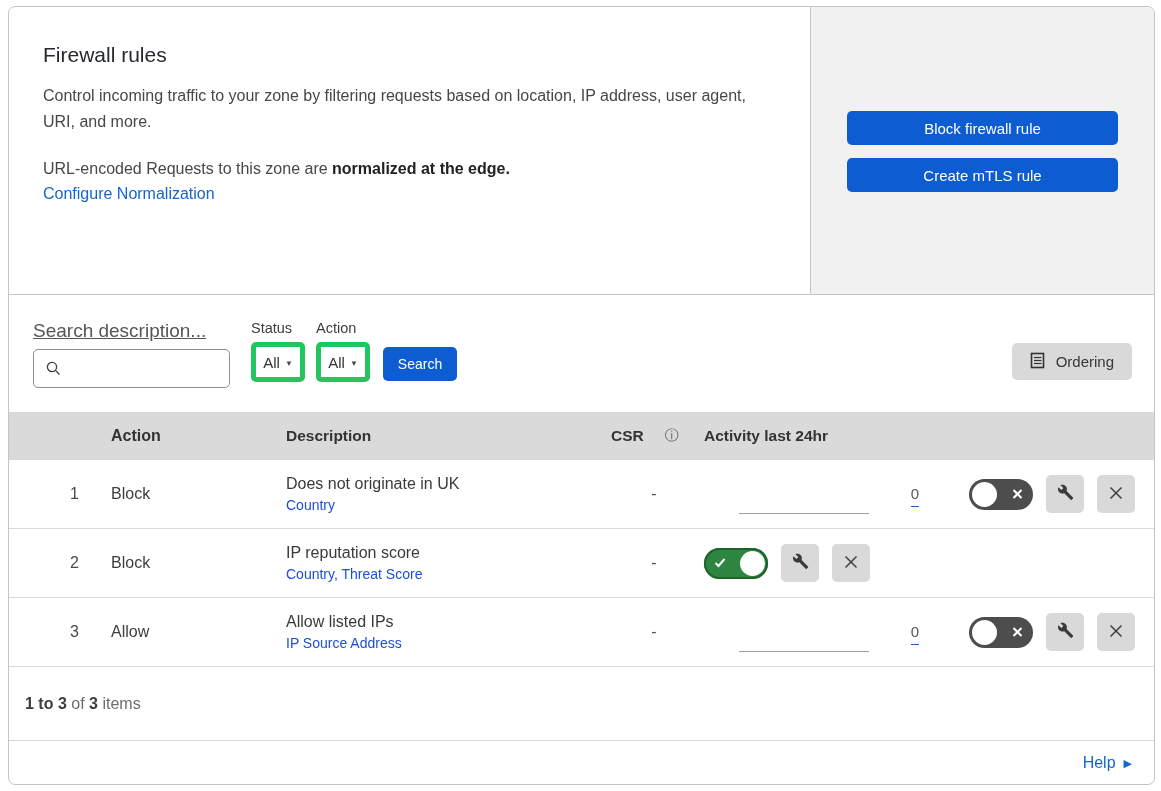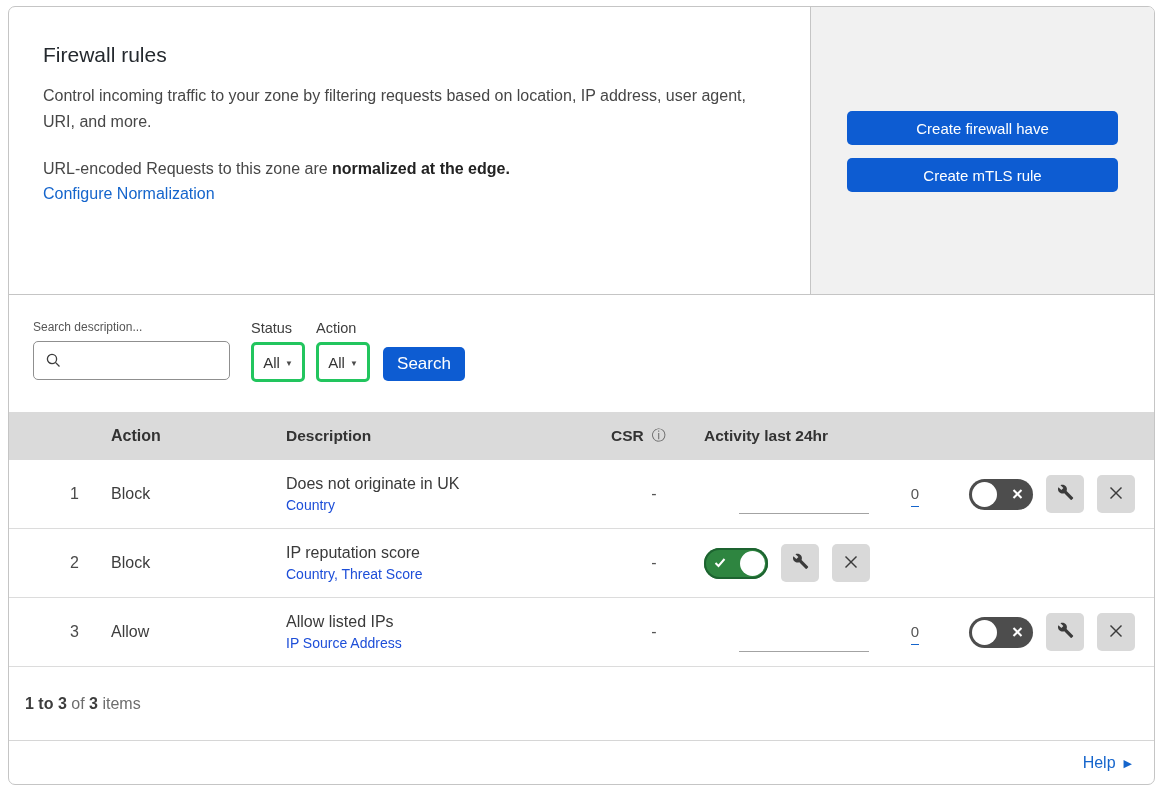--- a/index.html
+++ b/index.html
@@ -21,51 +21,51 @@
   .hdr-norm b { color: #222; }
   .hdr-link { font-size: 16px; color: var(--link-blue, #1565cc); cursor: pointer; }
   .hdr-right { width: 344px; background: #f1f1f1; border-left: 1px solid #c5c5c5;
     display: flex; flex-direction: column; align-items: center; padding-top: 104px; gap: 13px; }
   .btn-primary { width: 271px; height: 34px; background: var(--button-blue, #0d5cd2); color: #fff;
     border: none; border-radius: 5px; font-size: 15px; font-family: inherit; cursor: pointer; }
 
   
   .filters { position: relative; height: 117px; padding: 25px 24px 0 24px; display: flex; align-items: flex-start; }
   .fgroup { display: flex; flex-direction: column; }
-  .flabel-sm { font-size: 12px; color: #565656; margin-bottom: 7px; }
+  .flabel-sm { font-size: 19px; color: #565656; margin-bottom: 7px; text-decoration: underline; }
   .flabel { font-size: 14.5px; color: #3d3d3d; margin-bottom: 6px; }
   .search-box { position: relative; width: 197px; }
   .search-input { width: 197px; height: 39px; border: 1px solid #8f8f8f; border-radius: 5px;
     padding: 0 10px 0 36px; font-size: 15px; font-family: inherit; color: #333; background: #fff; }
   .search-glyph { position: absolute; left: 12px; top: 11px; pointer-events: none; }
-  .dropdown { width: 54px; height: 40px; border: 3px solid #22c55e; border-radius: 5px; background: #fff;
+  .dropdown { width: 54px; height: 40px; border: 5px solid #22c55e; border-radius: 5px; background: #fff;
     display: flex; align-items: center; justify-content: center; gap: 5px; font-size: 15px; color: #333; cursor: pointer; }
   .caret { font-size: 8px; color: #4c4c4c; transform: translateY(1px); }
   .g-status { margin-left: 21px; }
   .g-action { margin-left: 11px; }
-  .btn-search { margin-left: 13px; margin-top: 27px; width: 82px; height: 34px;
+  .btn-search { margin-left: 13px; margin-top: 27px; width: 74px; height: 34px;
     background: var(--button-blue, #0d5cd2); color: #fff; border: none; border-radius: 5px;
-    font-size: 17px; font-family: inherit; cursor: pointer; }
+    font-size: 14px; font-family: inherit; cursor: pointer; }
   .btn-ordering { position: absolute; right: 22px; top: 48px; height: 37px; padding: 0 18px;
     background: #d9d9d9; border: none; border-radius: 5px; display: flex; align-items: center; gap: 10px;
     font-size: 15px; color: #373737; font-family: inherit; cursor: pointer; }
 
   
   .thead { height: 48px; background: #dadada; display: flex; align-items: center;
     font-size: 15.5px; font-weight: 700; color: #333; }
   .trow { height: 69px; display: flex; align-items: center; border-bottom: 1px solid #dcdcdc; background: #fff; }
   .col-num { flex: 0 0 88px; text-align: right; padding-right: 18px; font-size: 16px; color: #4a4a4a; }
   .col-action { flex: 0 0 177px; padding-left: 14px; font-size: 16px; }
   .col-desc { flex: 0 0 330px; padding-left: 12px; }
   .col-csr { flex: 0 0 100px; padding-left: 7px; }
   .trow .col-csr { text-align: center; padding-left: 0; color: #555; font-size: 16px; }
   .col-activity { flex: 1; display: flex; align-items: center; padding-right: 50px; }
   .col-controls { flex: 0 0 185px; display: flex; align-items: center; gap: 13px; padding-right: 19px; }
   .thead .col-action, .thead .col-desc, .thead .col-csr { color: #333; }
-  .thead .col-csr { display: flex; align-items: center; gap: 8px; }
+  .thead .col-csr { display: flex; align-items: center; gap: 21px; }
   .info-icon { font-size: 14px; color: #5c5c5c; font-weight: 400; }
   .desc-main { font-size: 16px; color: #3a3a3a; margin-bottom: 4px; }
   .desc-sub { font-size: 14px; color: #1d4ed8; }
   .spark-wrap { width: 130px; height: 40px; display: flex; align-items: flex-end; margin-left: 35px; }
   .flatline { width: 100%; height: 1px; background: #a3a3a3; }
   .count-link { margin-left: auto; font-size: 15px; color: #555; text-decoration: none;
     border-bottom: 1px solid var(--link-blue, #1565cc); padding-bottom: 4px; transform: translateY(2px); cursor: pointer; }
 
   
   .toggle { position: relative; width: 64px; height: 31px; border-radius: 17px; cursor: pointer; flex: 0 0 auto; }
@@ -96,21 +96,21 @@
 <div class="card">
 
   <div class="hdr">
     <div class="hdr-left">
       <div class="hdr-title">Firewall rules</div>
       <div class="hdr-desc">Control incoming traffic to your zone by filtering requests based on location, IP address, user agent, URI, and more.</div>
       <div class="hdr-norm"><span>URL-encoded Requests to this zone are </span><b>normalized at the edge.</b></div>
       <a class="hdr-link">Configure Normalization</a>
     </div>
     <div class="hdr-right">
-      <button class="btn-primary">Create firewall have</button>
+      <button class="btn-primary">Block firewall rule</button>
       <button class="btn-primary">Create mTLS rule</button>
     </div>
   </div>
 
   <div class="filters">
     <div class="fgroup">
       <div class="flabel-sm">Search description...</div>
       <div class="search-box">
         <span class="search-glyph">
           <svg width="17" height="17" viewBox="0 0 17 17">
@@ -129,20 +129,31 @@
       </div>
     </div>
     <div class="fgroup g-action">
       <div class="flabel">Action</div>
       <div class="dropdown">
         <span>All</span>
         <span class="caret">▼</span>
       </div>
     </div>
     <button class="btn-search">Search</button>
+    <button class="btn-ordering">
+      <span>
+        <svg width="16" height="17" viewBox="0 0 16 17">
+            <rect x="1.5" y="1.5" width="12" height="14" fill="none" stroke="#333" stroke-width="1.6"></rect>
+            <line x1="4" y1="5.5" x2="11.5" y2="5.5" stroke="#333" stroke-width="1.2"></line>
+            <line x1="4" y1="8.5" x2="11.5" y2="8.5" stroke="#333" stroke-width="1.2"></line>
+            <line x1="4" y1="11.5" x2="11.5" y2="11.5" stroke="#333" stroke-width="1.2"></line>
+          </svg>
+      </span>
+      <span>Ordering</span>
+    </button>
   </div>
 
   <div class="thead">
     <div class="col-num"></div>
     <div class="col-action">Action</div>
     <div class="col-desc">Description</div>
     <div class="col-csr">
       <span>CSR</span>
       <span class="info-icon">ⓘ</span>
     </div>

